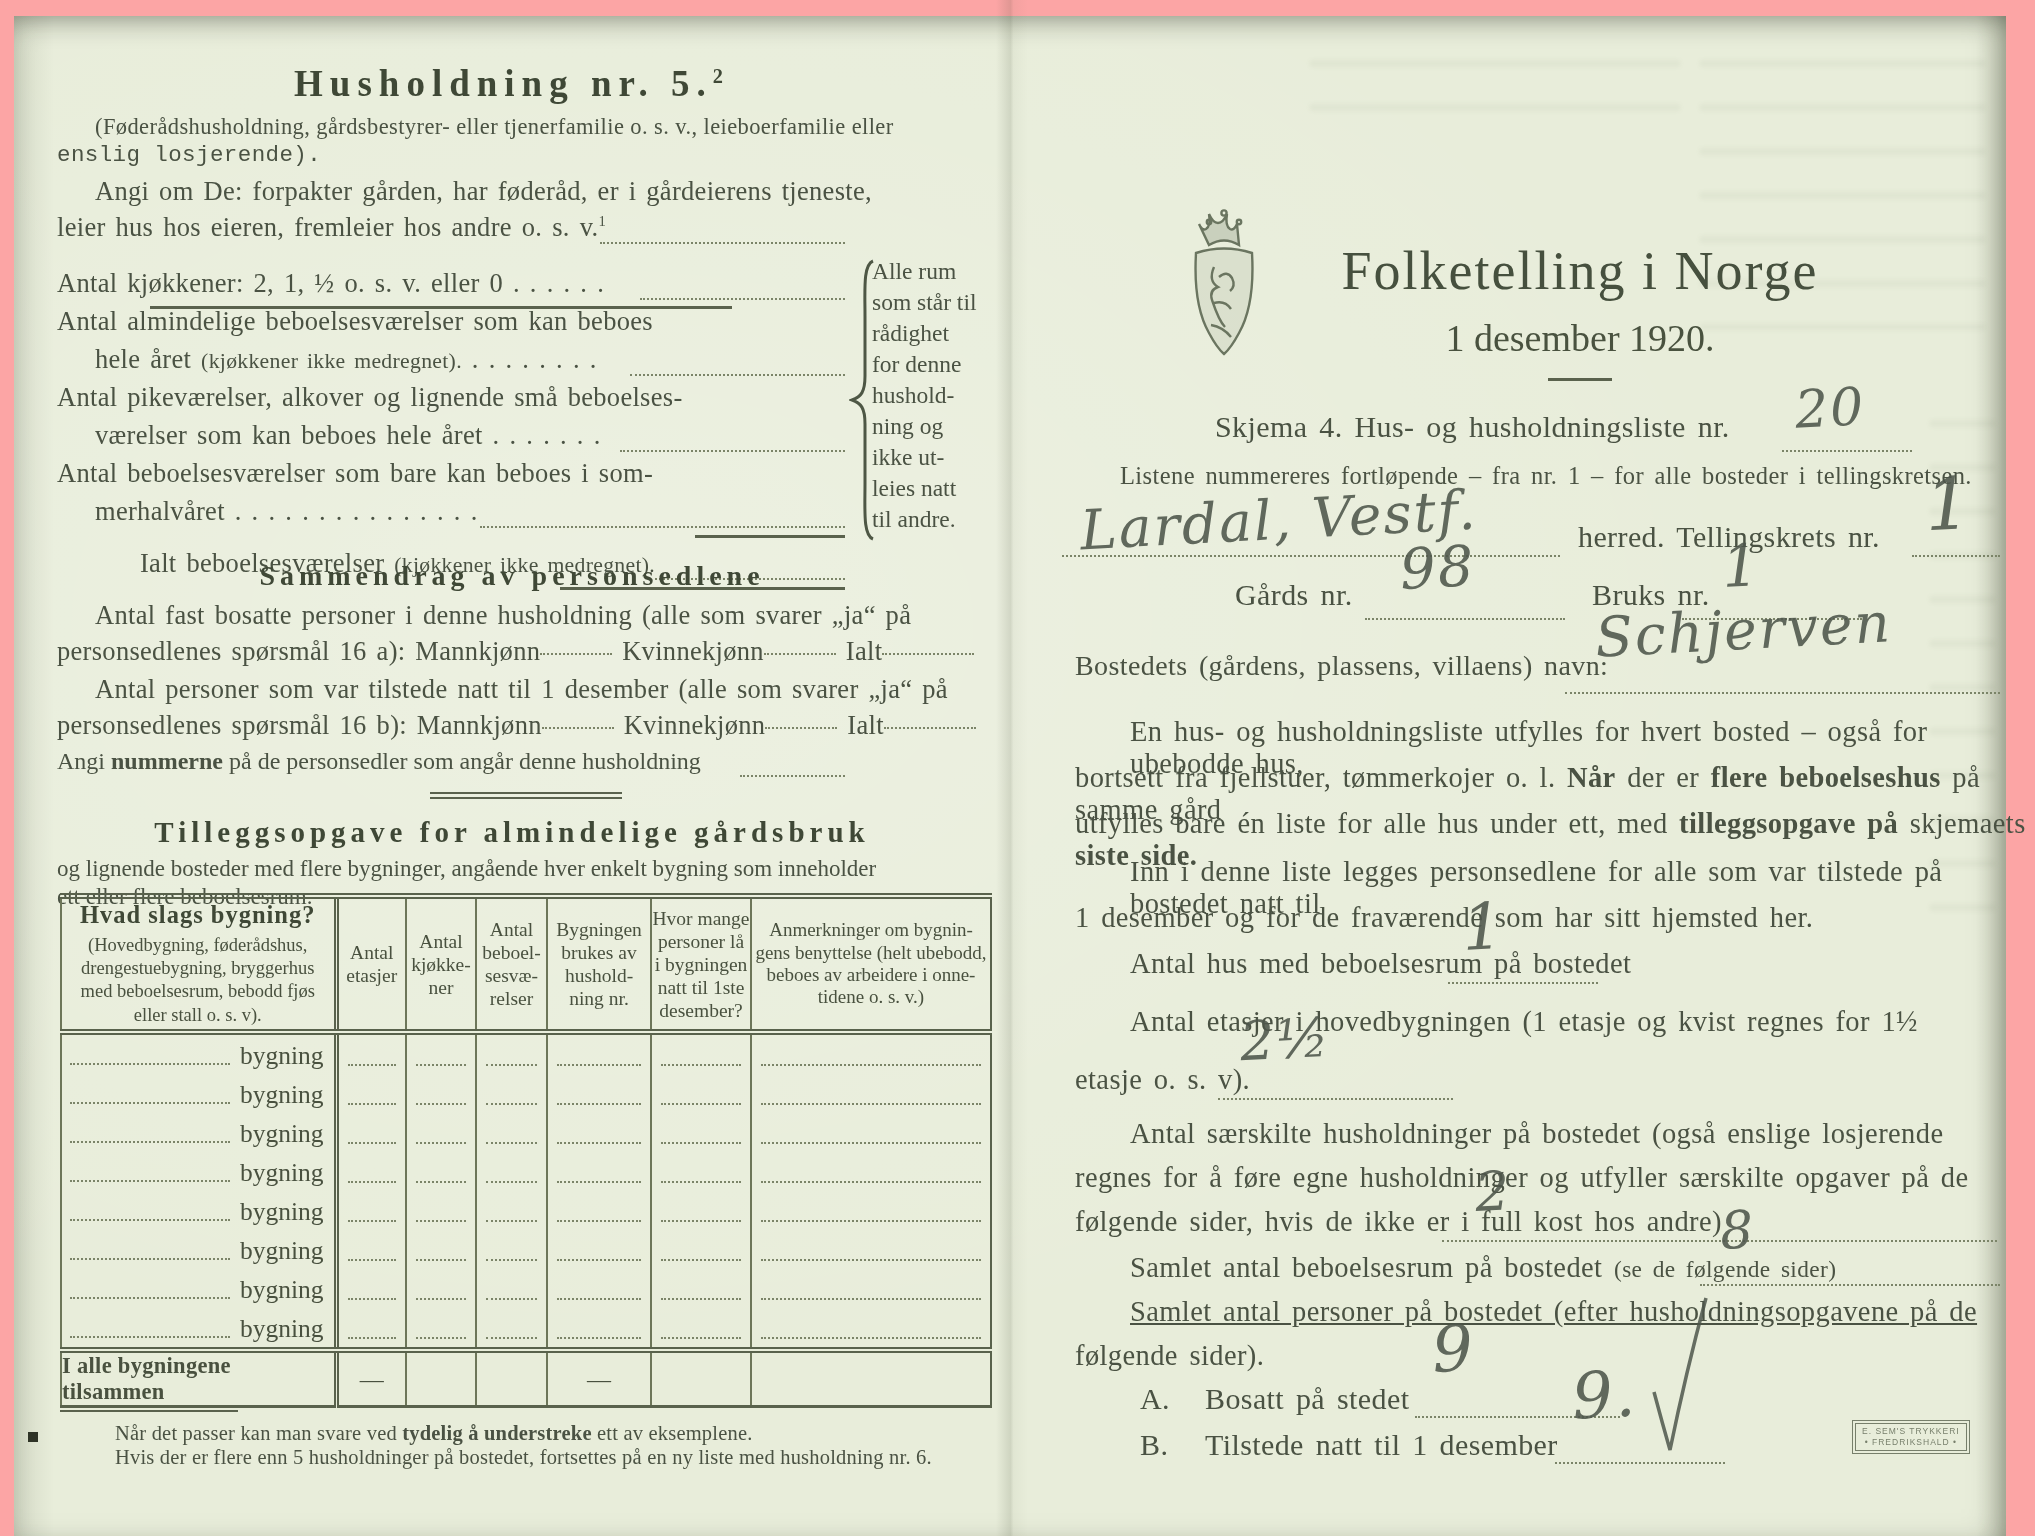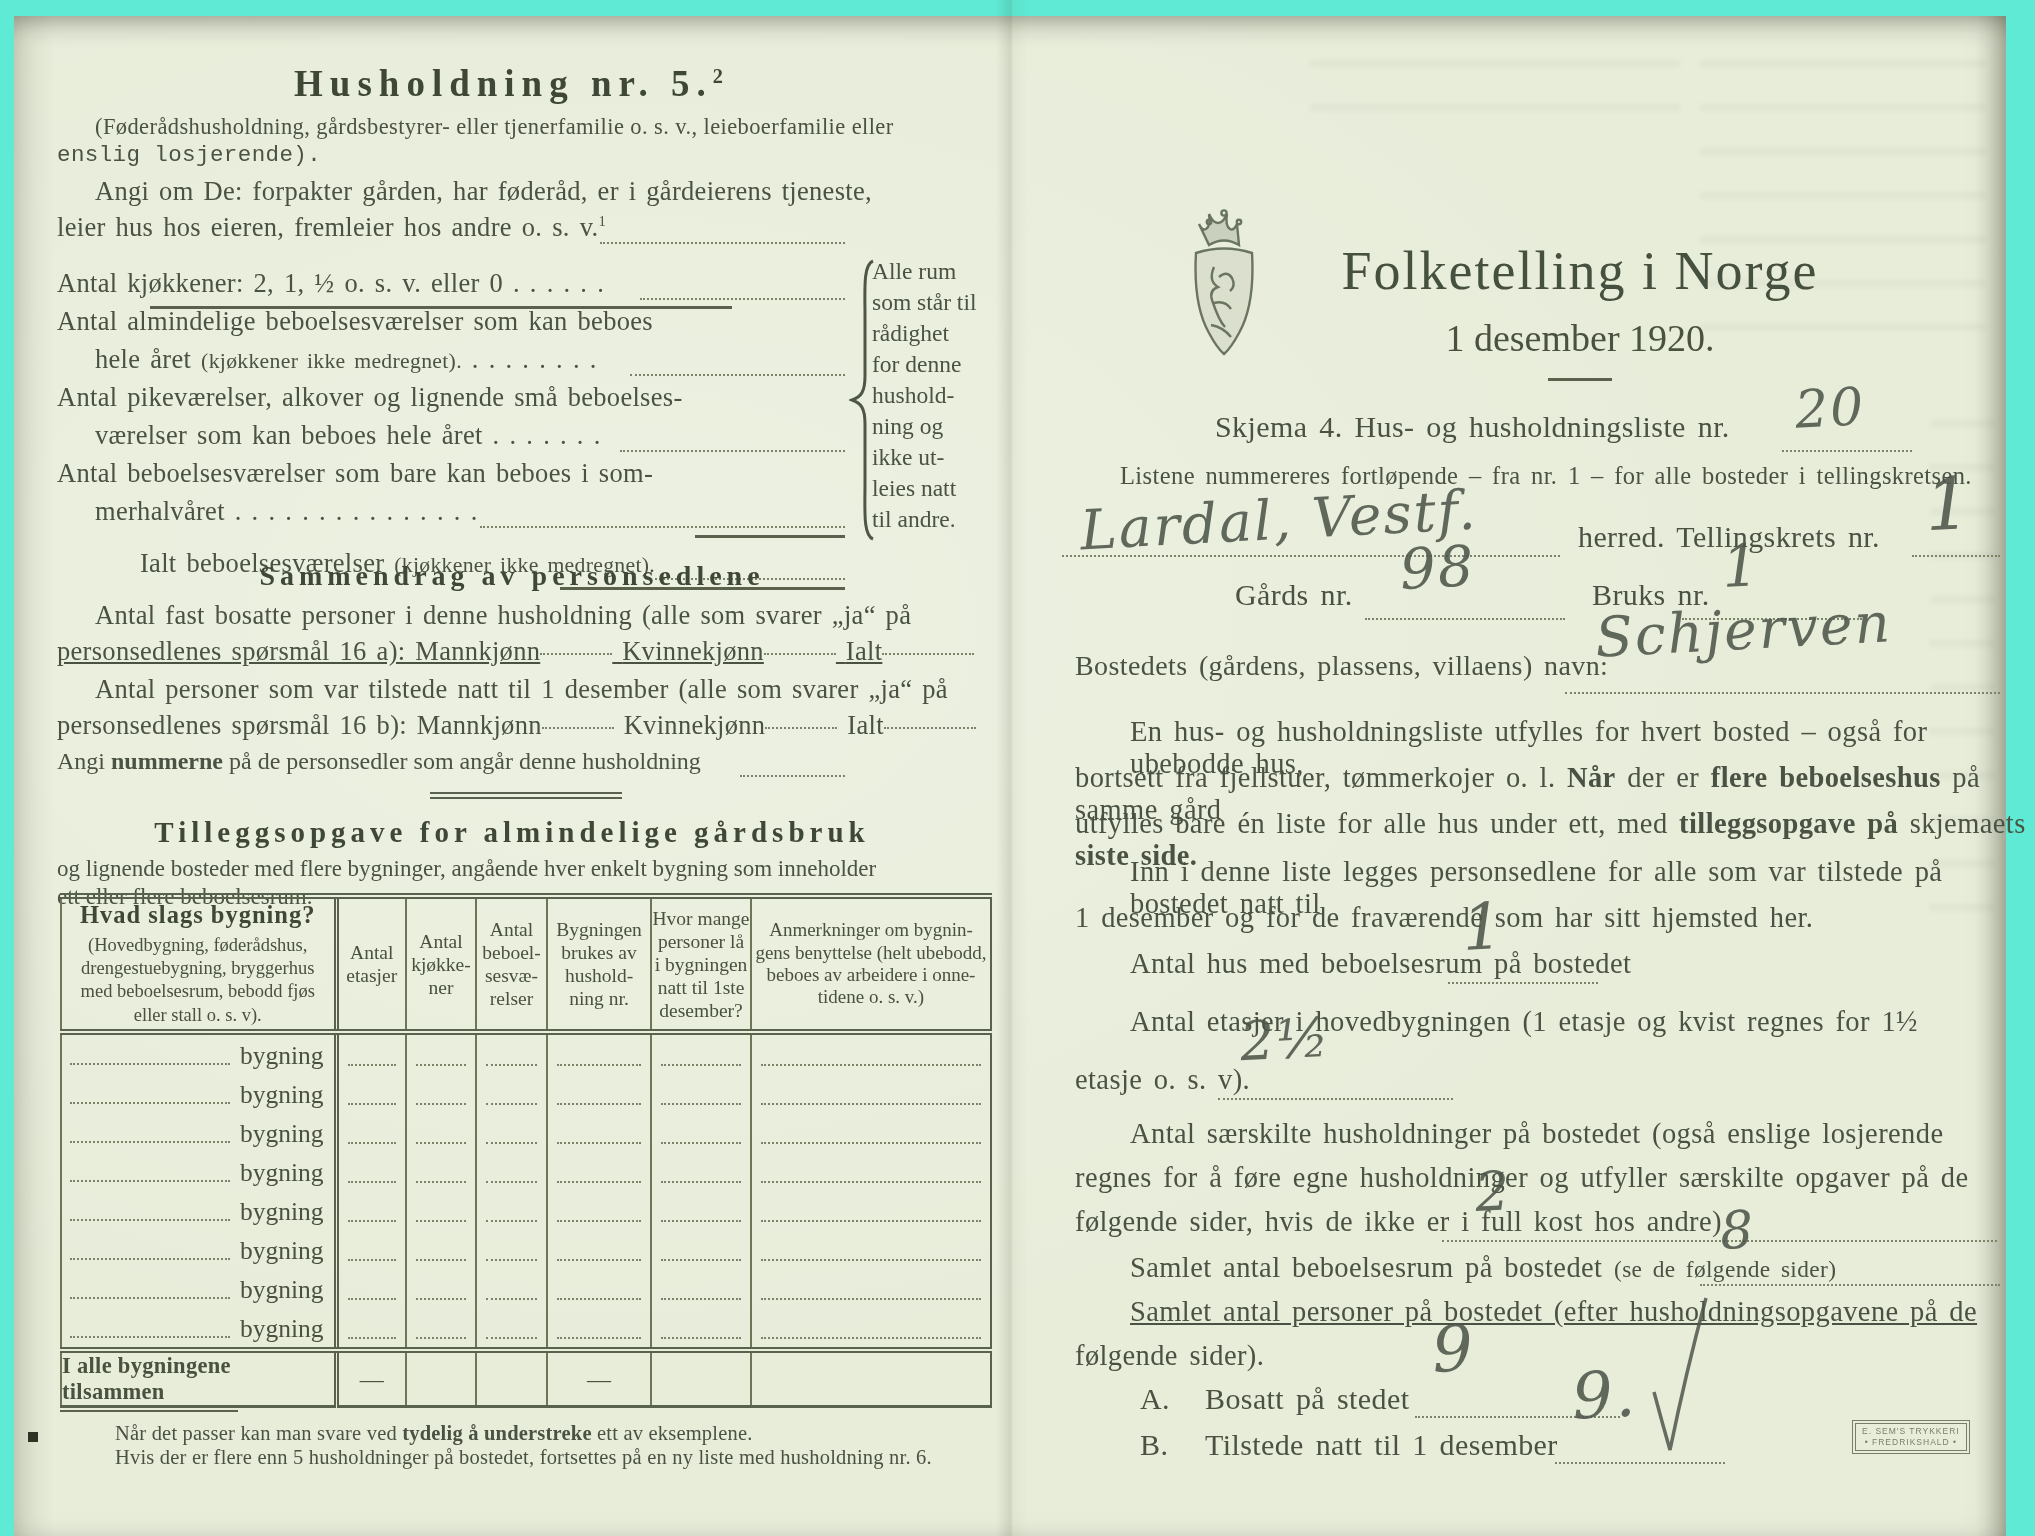--- a/index.html
+++ b/index.html
@@ -1,16 +1,16 @@
 <!DOCTYPE html>
 <html><head>
 <meta charset="utf-8">
 <style>
   html,body{margin:0;padding:0;background:#090906;}
-  .scan{position:relative;width:2035px;height:1536px;background:#5eead4;overflow:hidden;
+  .scan{position:relative;width:2035px;height:1536px;background:#fca5a5;overflow:hidden;
         font-family:"Liberation Serif","DejaVu Serif",serif;color:#4a5243;}
   .paper{position:absolute;left:14px;top:16px;right:29px;bottom:0;
          background:
            radial-gradient(ellipse at 30% 40%, rgba(255,255,255,.20), rgba(0,0,0,0) 60%),
            linear-gradient(90deg, rgba(60,70,45,.10) 0 6px, rgba(0,0,0,0) 40px),
            linear-gradient(270deg, rgba(60,70,45,.12) 0 4px, rgba(0,0,0,0) 30px),
            #e8edda;
          box-shadow:inset 0 12px 30px -12px rgba(20,25,10,.45), inset -18px 0 40px -22px rgba(20,25,10,.4);}
   .fold{position:absolute;left:996px;top:0;width:32px;height:1536px;
         background:linear-gradient(90deg, rgba(0,0,0,0), rgba(55,65,40,.14) 45%, rgba(90,100,70,.05) 55%, rgba(0,0,0,0));}
@@ -113,21 +113,21 @@
       <div>for denne</div>
       <div>hushold-</div>
       <div>ning og</div>
       <div>ikke ut-</div>
       <div>leies natt</div>
       <div>til andre.</div>
     </div>
 
     <div class="pos t-head c" style="left:16px;top:560px;width:992px;">Sammendrag av personsedlene</div>
     <div class="pos t-body" style="left:95px;top:600px;">Antal fast bosatte personer i denne husholdning (alle som svarer „ja“ på</div>
-    <div class="pos t-body" style="left:57px;top:636px;white-space:nowrap;text-decoration:underline;">
+    <div class="pos t-body" style="left:57px;top:636px;white-space:nowrap;">
       <span>personsedlenes spørsmål 16 a): Mannkjønn</span><span class="idots"></span>
       <span>Kvinnekjønn</span><span class="idots"></span>
       <span>Ialt</span><span class="idots" style="width:92px;"></span>
     </div>
     <div class="pos t-body" style="left:95px;top:674px;">Antal personer som var tilstede natt til 1 desember (alle som svarer „ja“ på</div>
     <div class="pos t-body" style="left:57px;top:710px;white-space:nowrap;">
       <span>personsedlenes spørsmål 16 b): Mannkjønn</span><span class="idots"></span>
       <span>Kvinnekjønn</span><span class="idots"></span>
       <span>Ialt</span><span class="idots" style="width:92px;"></span>
     </div>

